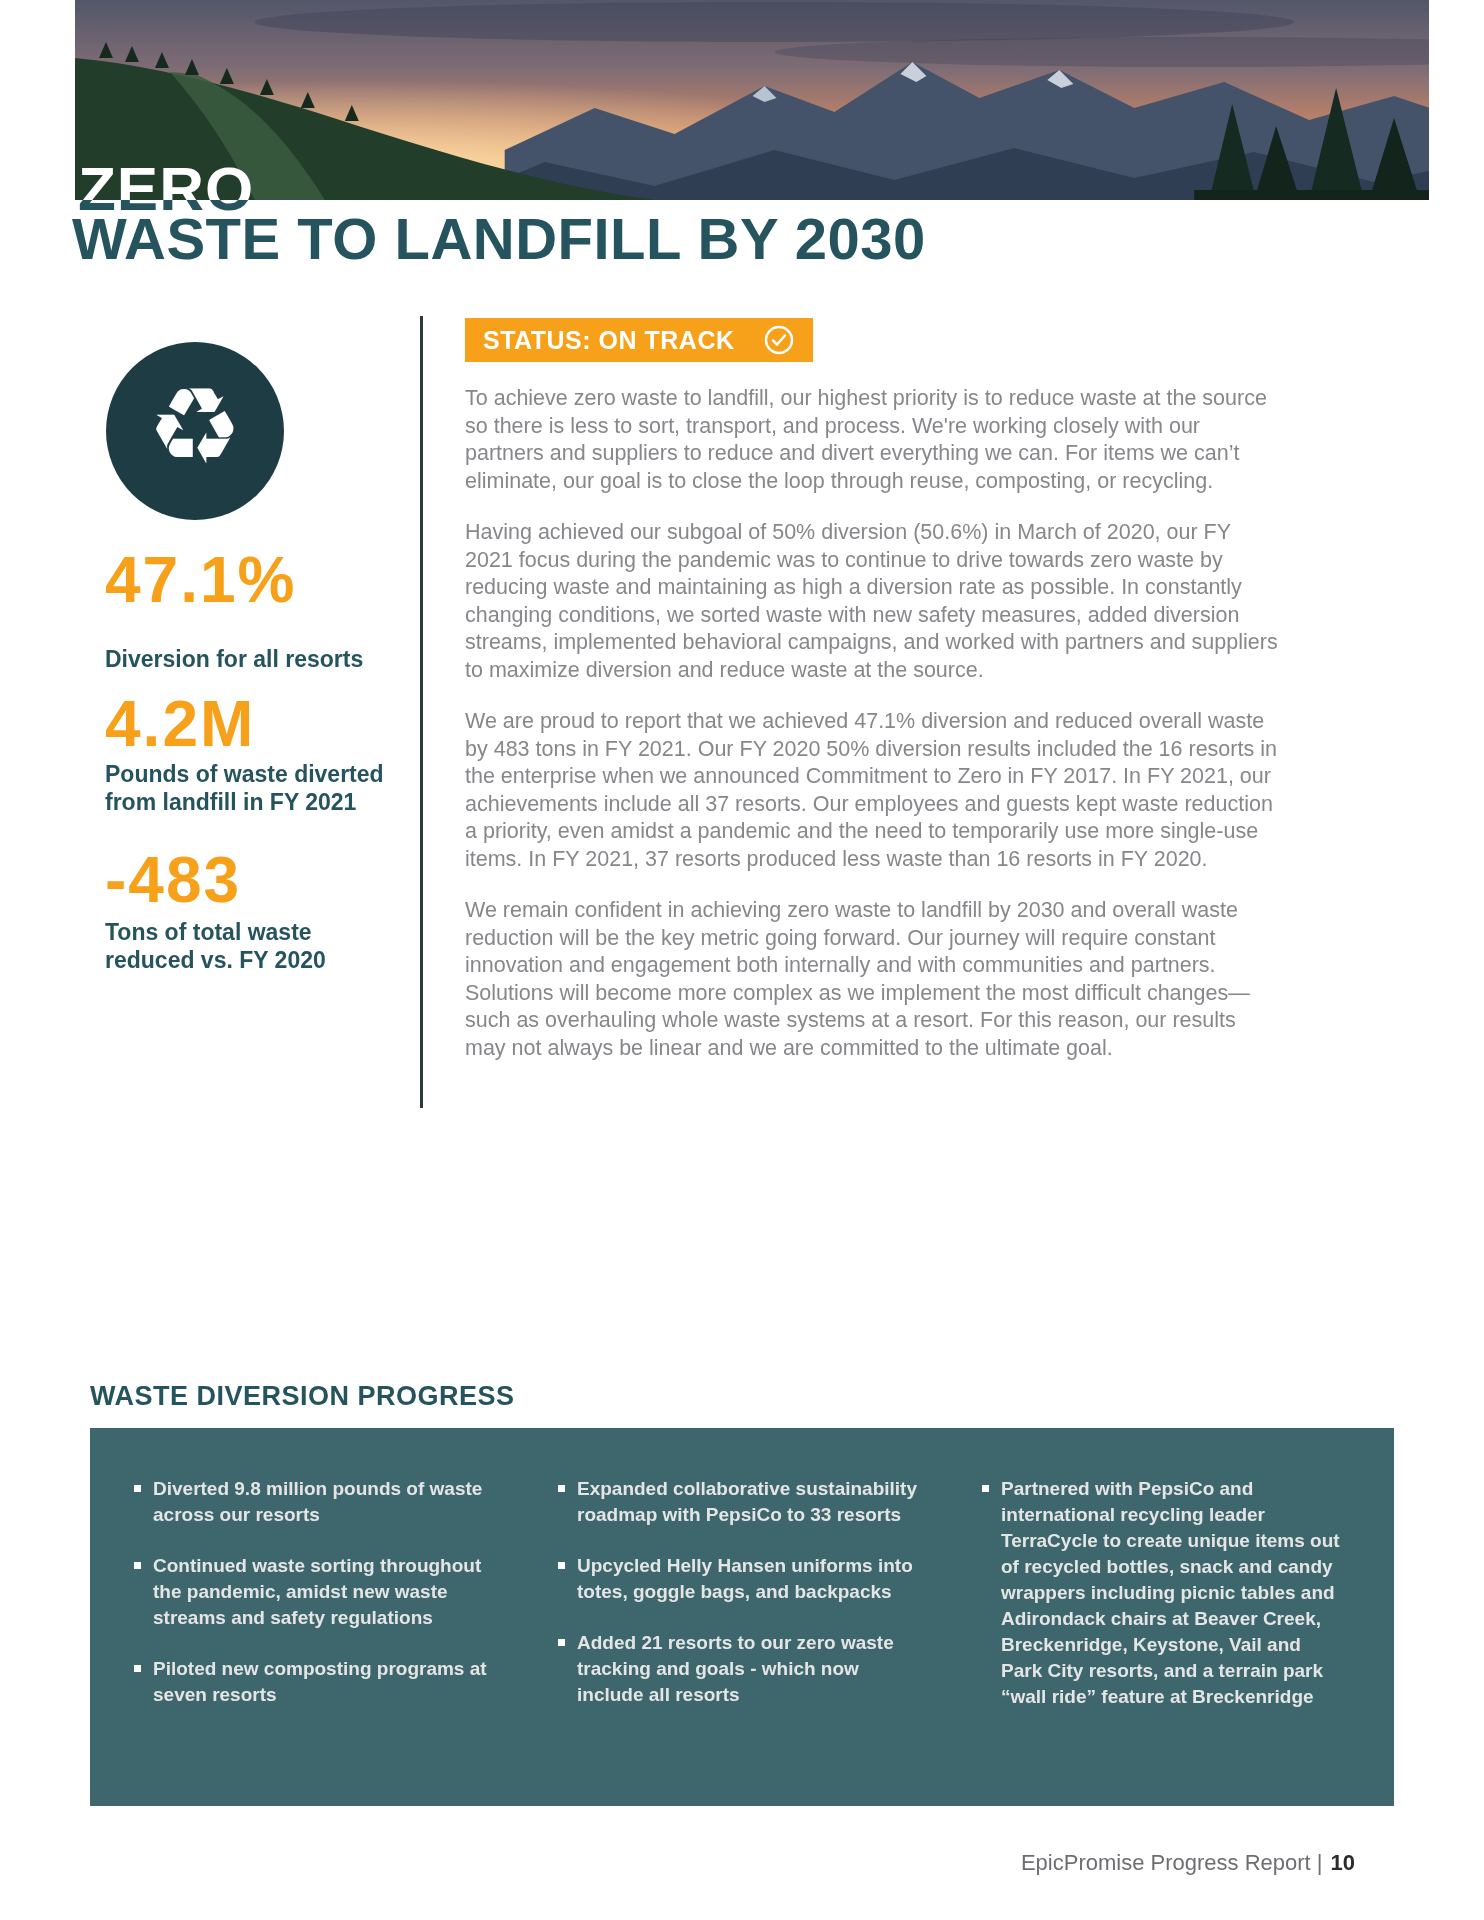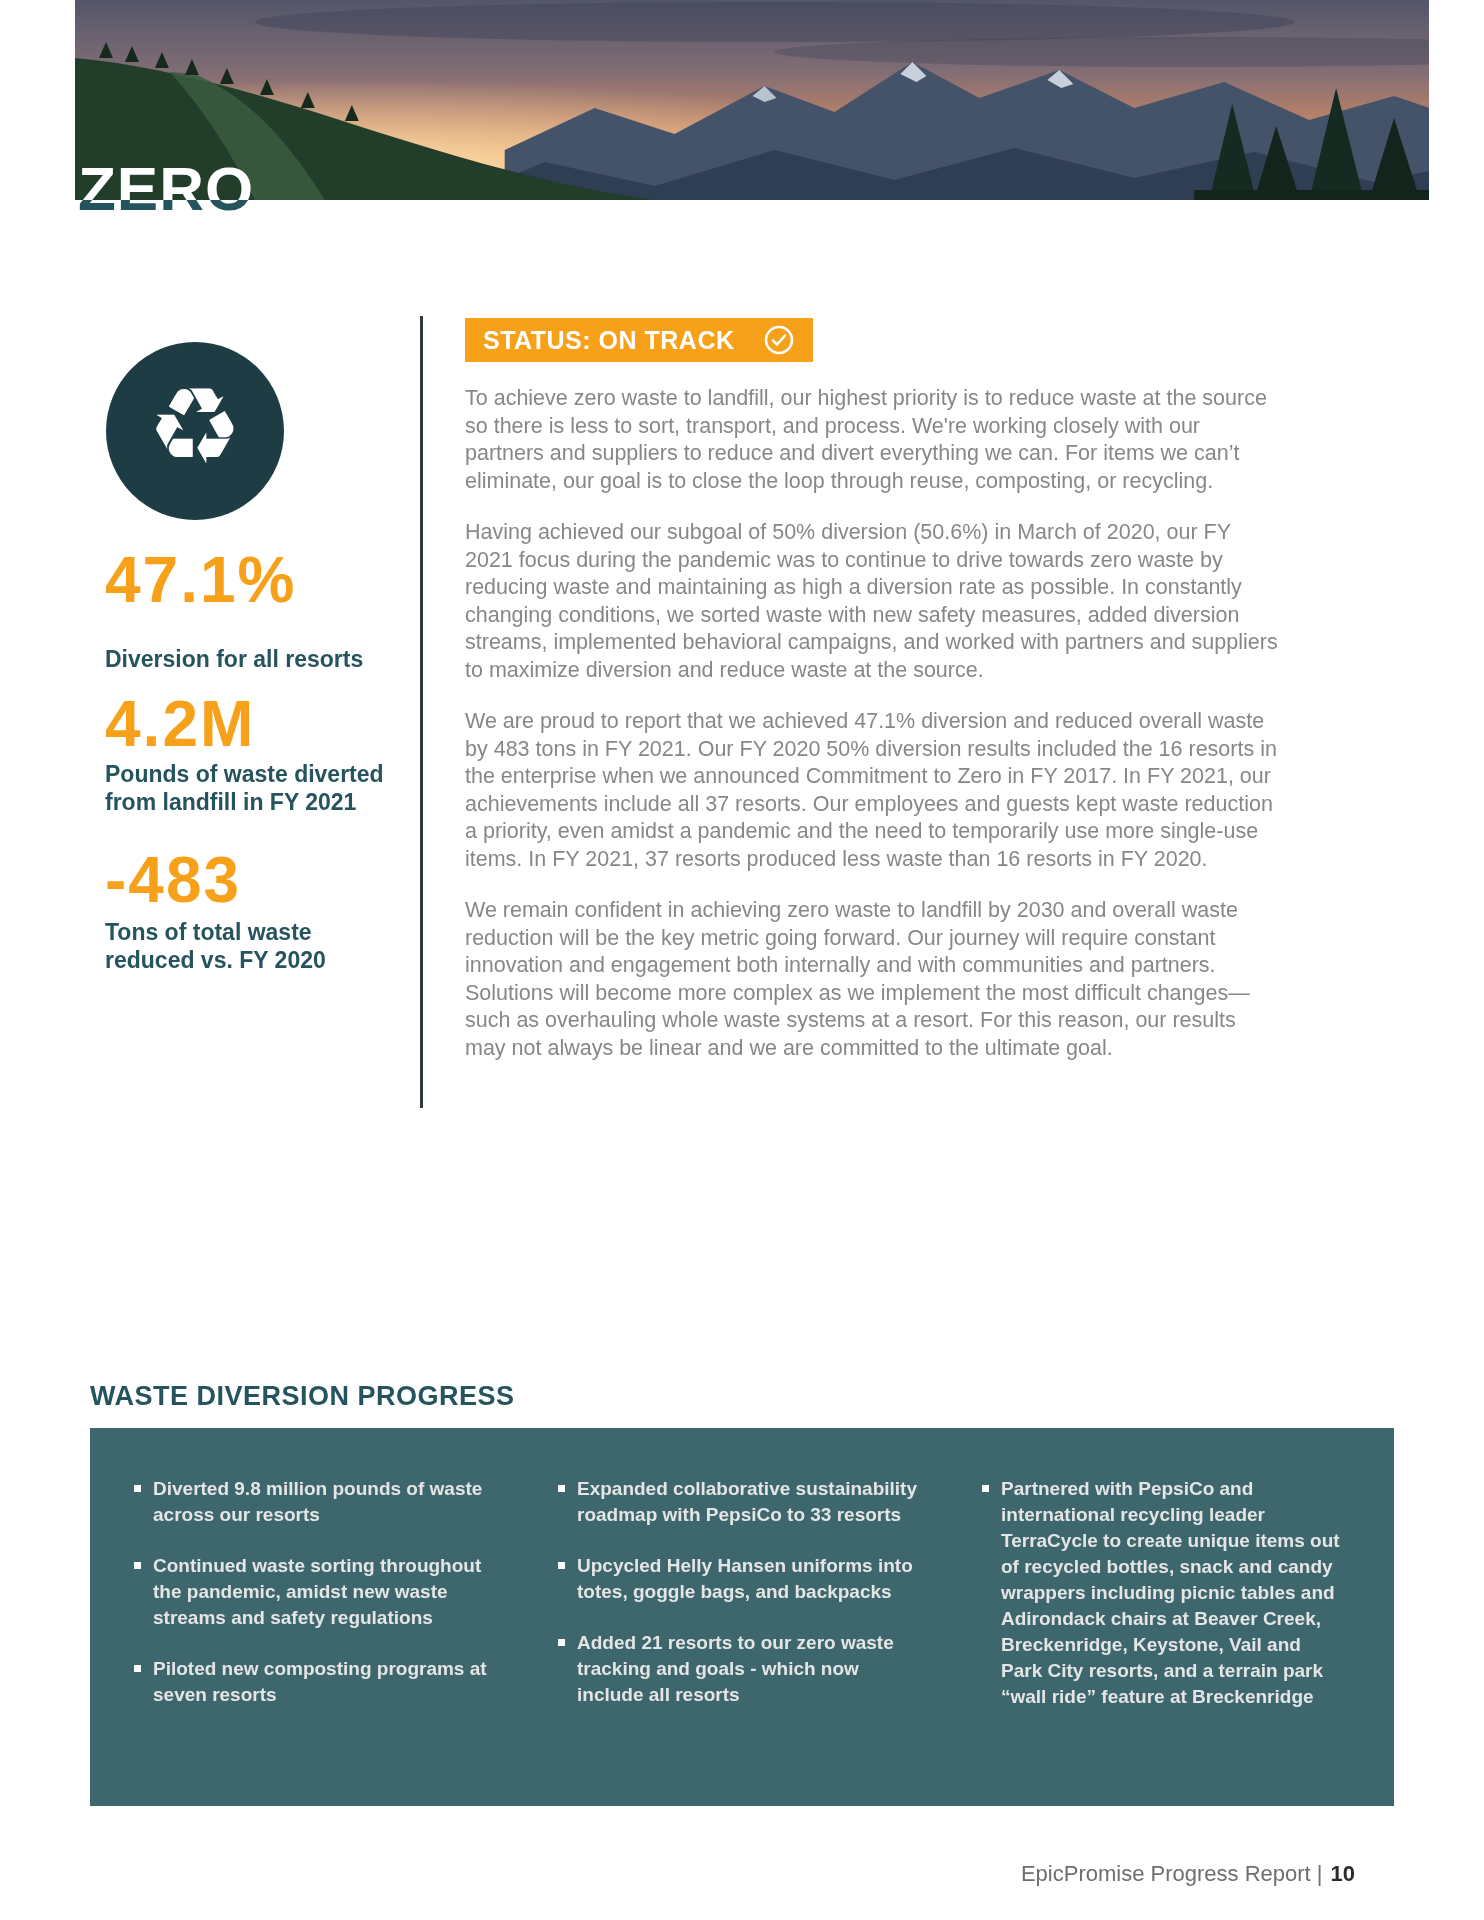--- a/index.html
+++ b/index.html
@@ -73,21 +73,21 @@
   .progress-col { flex:1 1 0; }
   .bullet { display:flex; gap:12px; margin-bottom:25px; }
   .bullet .sq { flex:0 0 auto; width:7px; height:7px; background:#ffffff; margin-top:9px; }
   .bullet .bt { color:#e5e5e5; font-size:19px; line-height:26px; font-weight:bold; }
 
   
   .footer {
     position:absolute; right:74px; top:1850px; display:flex; align-items:baseline; gap:8px;
     font-size:22px; color:#6D6E71;
   }
-  .footer .pagenum { font-weight:bold; color:#2b2b2b;margin-top:11px; }
+  .footer .pagenum { font-weight:bold; color:#2b2b2b; }
 </style>
 </head>
 <body>
 
 <div class="page">
 
   <div class="banner">
     <svg viewBox="0 0 1410 200" preserveAspectRatio="none">
       <defs>
         <linearGradient id="sky" x1="0" y1="0" x2="0" y2="1">
@@ -129,20 +129,21 @@
       <polygon points="1180,200 1202,126 1226,200" fill="#12241c"></polygon>
       <polygon points="1235,200 1262,88 1290,200" fill="#152A20"></polygon>
       <polygon points="1295,200 1320,118 1346,200" fill="#12241c"></polygon>
       <polygon points="1352,200 1380,98 1410,200" fill="#152A20"></polygon>
       <rect x="1120" y="190" width="290" height="10" fill="#12241c"></rect>
     </svg>
   </div>
 
   <div class="zero-layer zero-white">ZERO</div>
   <div class="zero-layer zero-teal" aria-hidden="true">ZERO</div>
+  <h1 class="title-main">WASTE TO LANDFILL BY 2030</h1>
 
   <div class="divider"></div>
 
   <div class="icon-circle">
     <span class="recycle-glyph">♻</span>
   </div>
 
   <div class="stat-value" id="stat1-value">47.1%</div>
   <div class="stat-label" id="stat1-label">Diversion for all resorts</div>
 

